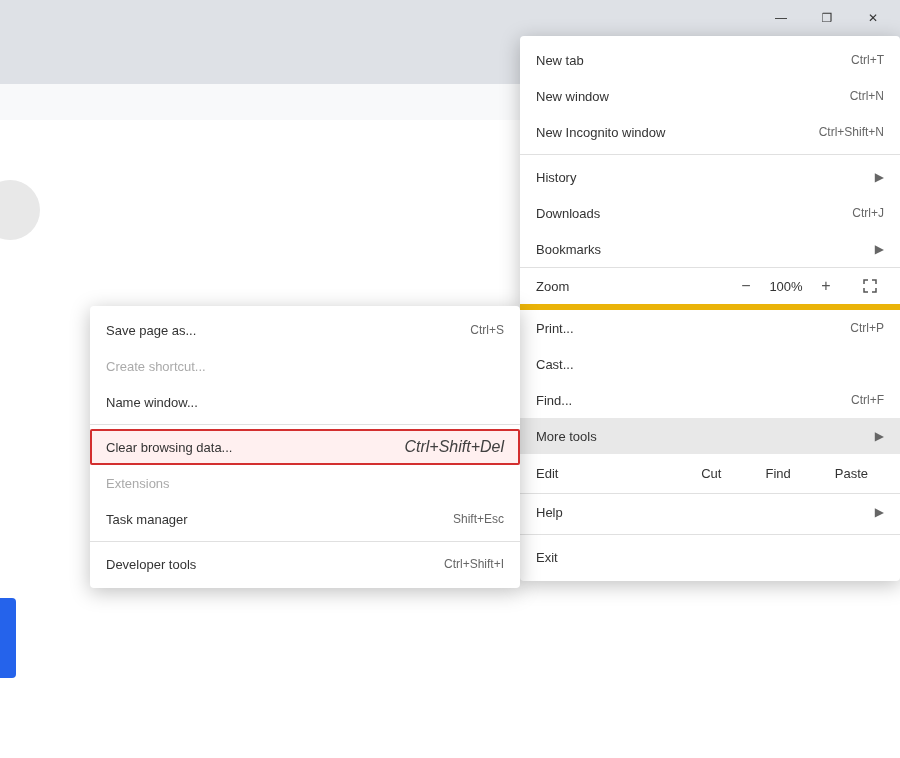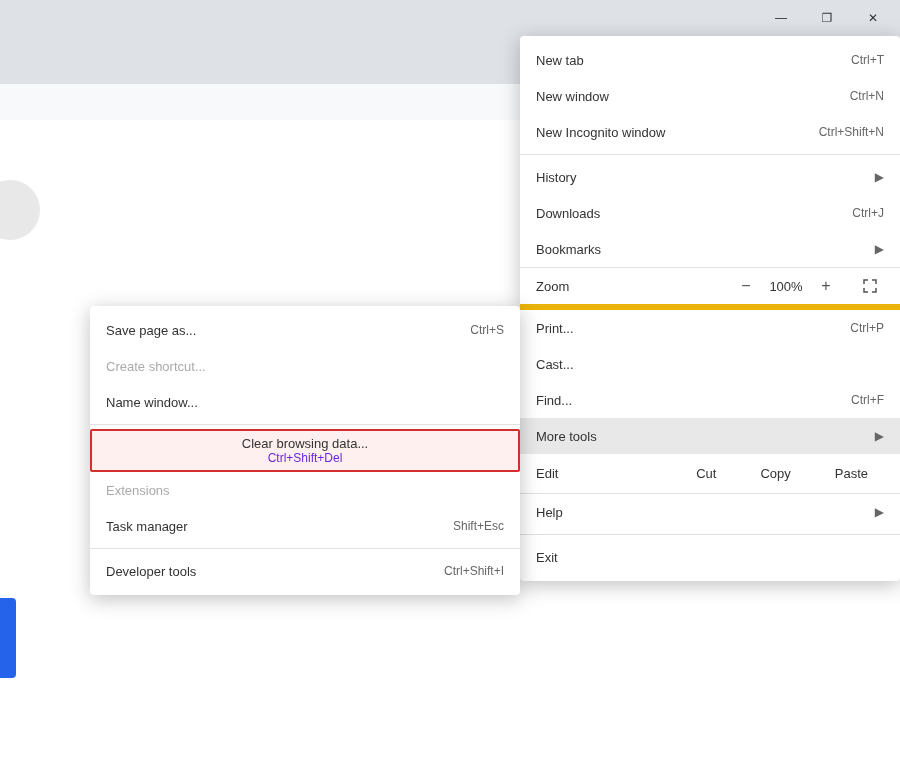--- a/index.html
+++ b/index.html
@@ -324,21 +324,21 @@
       <span class="shortcut">Ctrl+F</span>
     </div>
     <div class="menu-item highlighted">
       <span class="label">More tools</span>
       <span class="arrow">▶</span>
     </div>
 
     <div class="edit-row">
       <span class="edit-label">Edit</span>
       <button class="edit-btn">Cut</button>
-      <button class="edit-btn">Copy</button>
+      <button class="edit-btn">Find</button>
       <button class="edit-btn">Paste</button>
     </div>
 
     <div class="menu-item">
       <span class="label">Help</span>
       <span class="arrow">▶</span>
     </div>
 
     <div class="menu-divider"></div>
 
@@ -354,23 +354,23 @@
     </div>
     <div class="sub-menu-item disabled">
       <span>Create shortcut...</span>
     </div>
     <div class="sub-menu-item">
       <span>Name window...</span>
     </div>
 
     <div class="menu-divider"></div>
 
-    <div class="sub-menu-item highlighted-red" style="background:#fff0f0;flex-direction:column;">
+    <div class="sub-menu-item highlighted-red" style="background:#fff0f0;">
       <span>Clear browsing data...</span>
-      <span style="color:#6d28d9; font-size:12px;">Ctrl+Shift+Del</span>
+      <span style="color:#404040; font-size:16px;font-style:italic;">Ctrl+Shift+Del</span>
     </div>
     <div class="sub-menu-item disabled">
       <span>Extensions</span>
     </div>
     <div class="sub-menu-item">
       <span>Task manager</span>
       <span style="color:#666; font-size:12px;">Shift+Esc</span>
     </div>
 
     <div class="menu-divider"></div>

